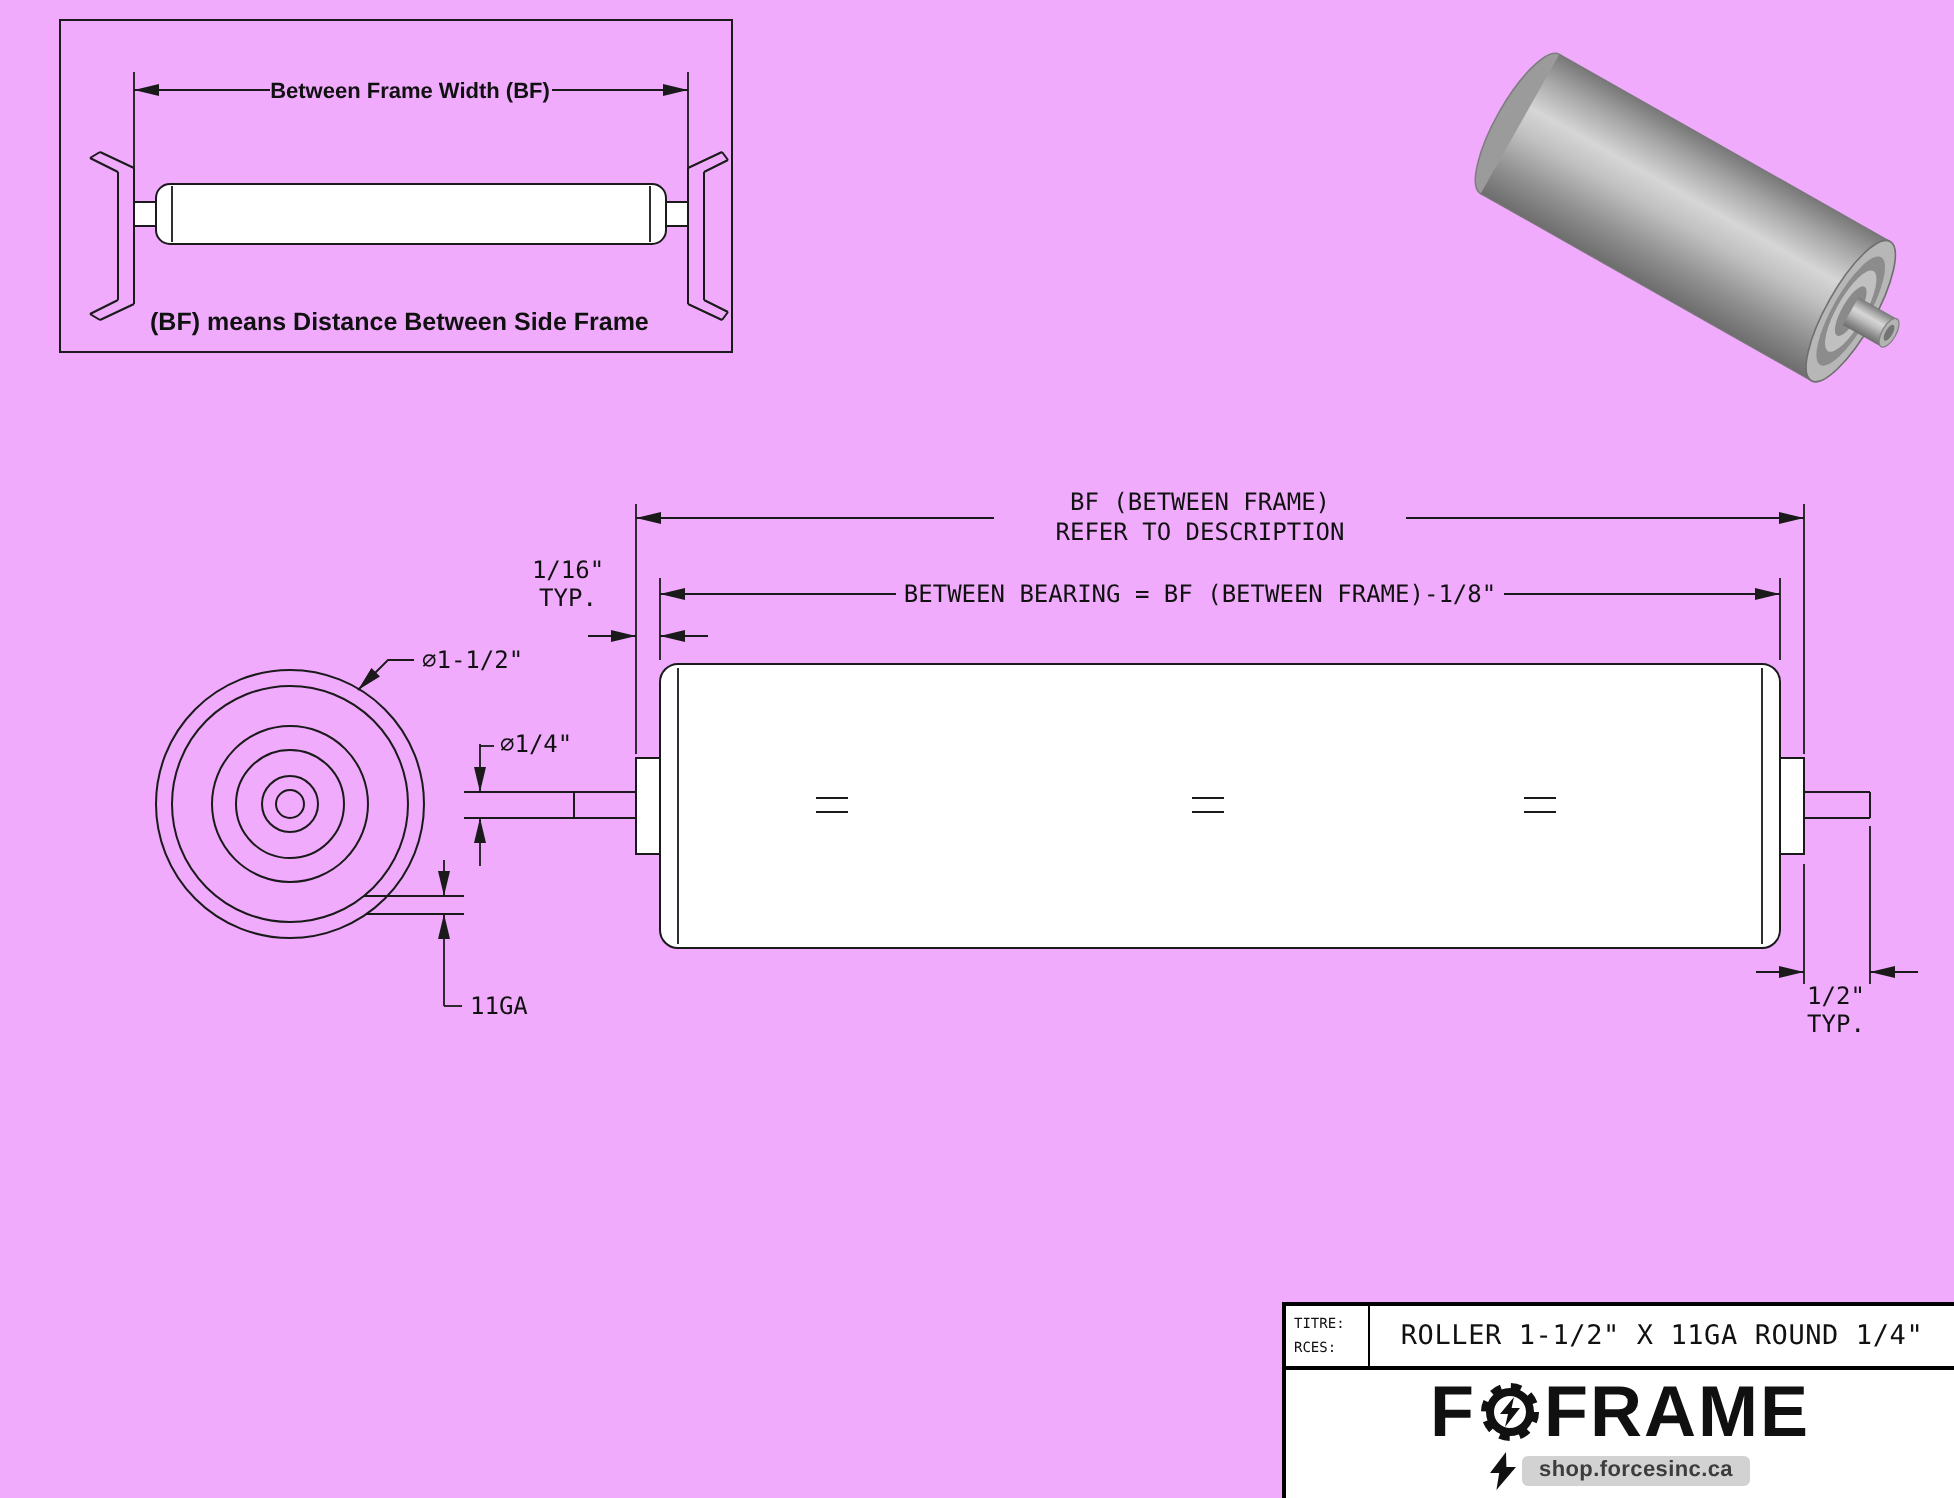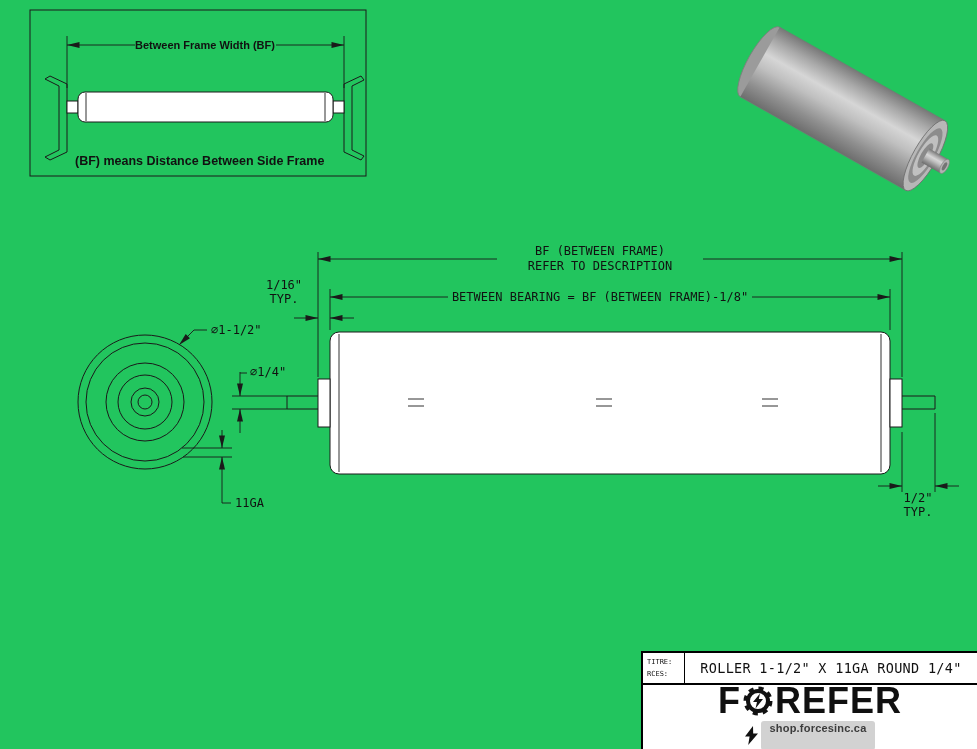--- a/index.html
+++ b/index.html
@@ -1,16 +1,16 @@
 <!DOCTYPE html>
 <html><head>
 <meta charset="utf-8">
 <style>
   html,body { margin:0; padding:0; background:#ffffff; }
-  .page { position:relative; width:977px; height:749px; background:#22c55e; overflow:hidden;
+  .page { position:relative; width:977px; height:749px; background:#f0abfc; overflow:hidden;
           font-family:"Liberation Sans", sans-serif; }
   svg.drawing { position:absolute; left:0; top:0; }
 
   .ln   { stroke:#1a1a1a; stroke-width:1; fill:none; }
   .ln-thin { stroke:#1a1a1a; stroke-width:0.9; fill:none; }
   .fillw { fill:#ffffff; }
   .dtext { font-family:"DejaVu Sans Mono", monospace; font-size:12px; fill:#111; }
   .inset-dim-label { font-family:"Liberation Sans", sans-serif; font-weight:bold; font-size:11px; fill:#111; }
   .inset-caption   { font-family:"Liberation Sans", sans-serif; font-weight:bold; font-size:12.5px; fill:#111; }
 
@@ -20,21 +20,21 @@
   .tb-labels { width:42px; border-right:1.5px solid #000; display:flex; flex-direction:column;
                justify-content:center; gap:4px; padding-left:4px; box-sizing:border-box;
                font-family:"DejaVu Sans Mono", monospace; font-size:7px; color:#111; }
   .tb-title { flex:1; display:flex; align-items:center; justify-content:center;
               font-family:"DejaVu Sans Mono", monospace; font-size:13.5px; color:#111; letter-spacing:0.3px; }
   .tb-logo { height:62px; display:flex; flex-direction:column; align-items:center; justify-content:center; }
   .logo-line { display:flex; align-items:center; font-weight:bold; font-size:36px; line-height:1;
                letter-spacing:1px; color:#101010; }
   .gear-wrap { margin:0 1px; display:flex; align-items:center; }
   .site-line { display:flex; align-items:center; gap:3px; margin-top:2px; }
-  .site-badge { background:#d2d2d2; border-radius:3px; padding:1px 9px 16px;
+  .site-badge { background:#d2d2d2; border-radius:3px; padding:1px 9px 2px;
                 font-weight:bold; font-size:11px; color:#3c3c3c; letter-spacing:0.2px; }
 </style>
 </head>
 <body>
 
 <div class="page">
 
   <svg class="drawing" width="977" height="749" viewBox="0 0 977 749">
     <defs>
       <marker id="arr" markerUnits="userSpaceOnUse" markerWidth="14" markerHeight="8" refX="13" refY="4" orient="auto">
@@ -171,21 +171,21 @@
     <div class="tb-logo">
       <div class="logo-line">
         <span>F</span>
         <span class="gear-wrap">
           <svg width="32" height="32" viewBox="0 0 32 32">
             <circle cx="16" cy="16" r="11.5" fill="none" stroke="#111" stroke-width="6" stroke-dasharray="4.6 4.44"></circle>
             <circle cx="16" cy="16" r="10" fill="#fff" stroke="#111" stroke-width="4"></circle>
             <path d="M18,8.5 L11,17 L15,17 L13.5,23.5 L21,14 L16.8,14 Z" fill="#111"></path>
           </svg>
         </span>
-        <span>REFER</span>
+        <span>FRAME</span>
       </div>
       <div class="site-line">
         <svg width="13" height="19" viewBox="0 0 13 19">
           <path d="M8,0 L0,10.5 L4.6,10.5 L3.2,19 L13,7.5 L8.2,7.5 Z" fill="#111"></path>
         </svg>
         <span class="site-badge">shop.forcesinc.ca</span>
       </div>
     </div>
   </div>
 

